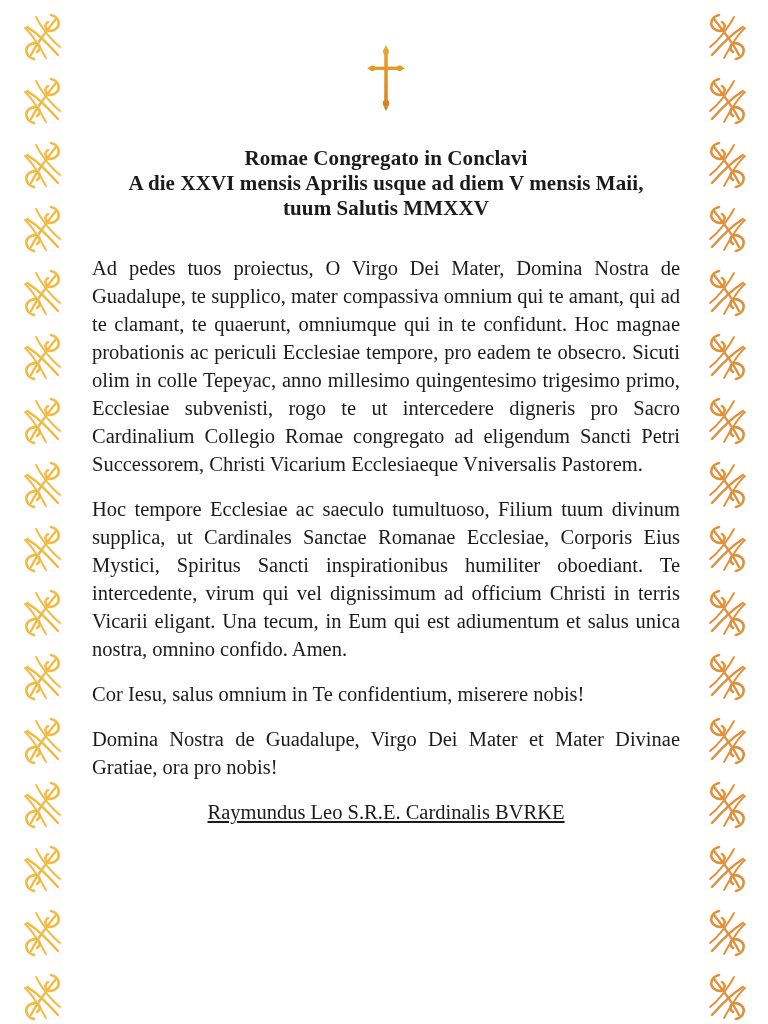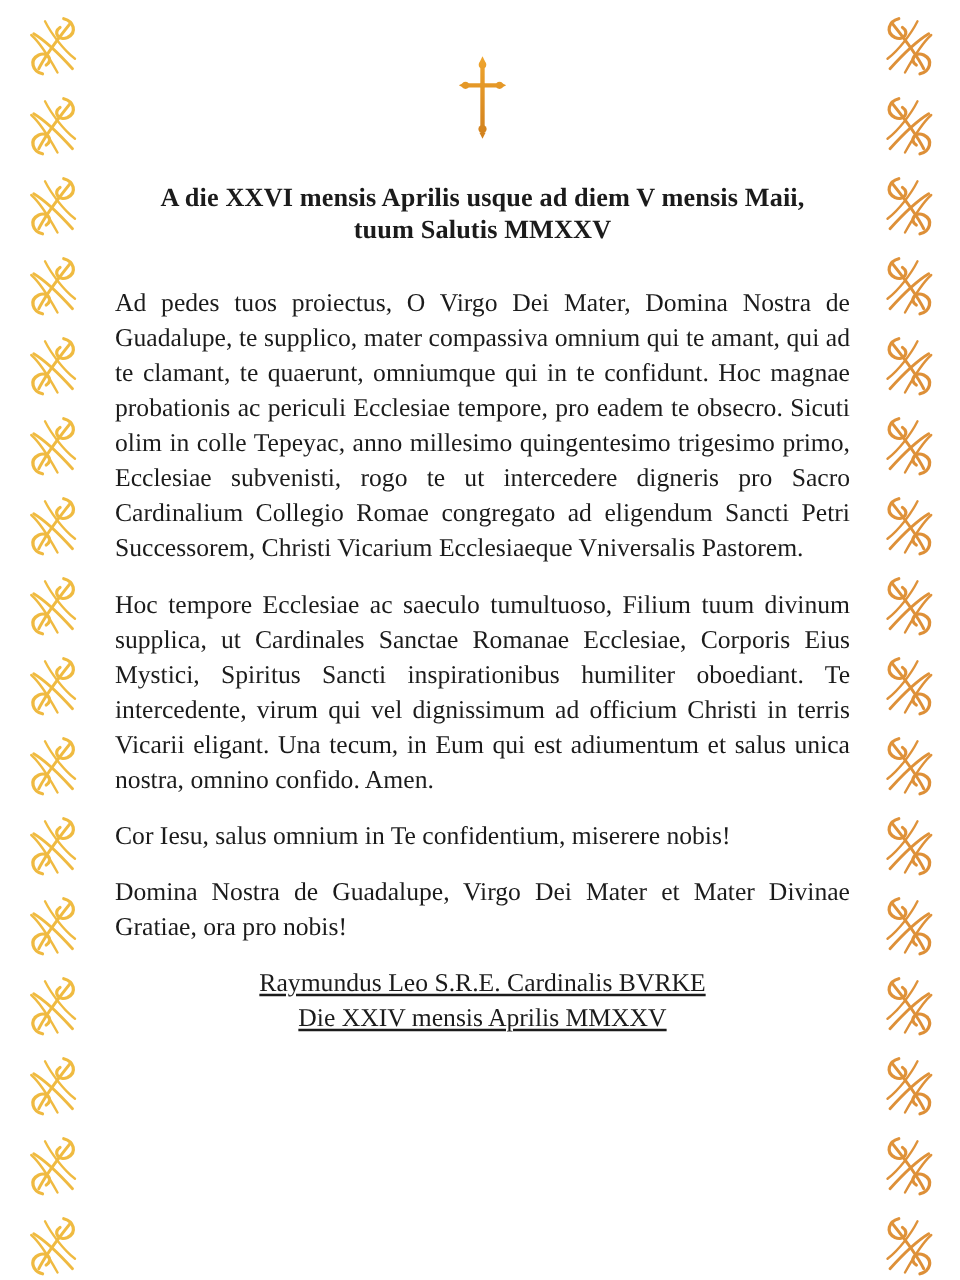--- a/index.html
+++ b/index.html
@@ -127,30 +127,30 @@
           <path d="M20 1 L22.4 6 L17.6 6 Z" stroke="none"></path>
           <path d="M0.5 25 L5 22.7 L5 27.3 Z" stroke="none"></path>
           <path d="M39.5 25 L35 22.7 L35 27.3 Z" stroke="none"></path>
           <path d="M20 69 L17.5 64 L22.5 64 Z" stroke="none"></path>
           <path d="M17 25 L20 21.5 L23 25 L20 28.5 Z" stroke="none"></path>
         </g>
       </svg>
     </div>
 
     <div class="title-block">
+      <div>Romae Congregato in Conclavi</div>
       <div>A die XXVI mensis Aprilis usque ad diem V mensis Maii,</div>
       <div>tuum Salutis MMXXV</div>
     </div>
 
     <div class="body-text">
       <p>Ad pedes tuos proiectus, O Virgo Dei Mater, Domina Nostra de Guadalupe, te supplico, mater compassiva omnium qui te amant, qui ad te clamant, te quaerunt, omniumque qui in te confidunt. Hoc magnae probationis ac periculi Ecclesiae tempore, pro eadem te obsecro. Sicuti olim in colle Tepeyac, anno millesimo quingentesimo trigesimo primo, Ecclesiae subvenisti, rogo te ut intercedere digneris pro Sacro Cardinalium Collegio Romae congregato ad eligendum Sancti Petri Successorem, Christi Vicarium Ecclesiaeque Vniversalis Pastorem.</p>
       <p>Hoc tempore Ecclesiae ac saeculo tumultuoso, Filium tuum divinum supplica, ut Cardinales Sanctae Romanae Ecclesiae, Corporis Eius Mystici, Spiritus Sancti inspirationibus humiliter oboediant. Te intercedente, virum qui vel dignissimum ad officium Christi in terris Vicarii eligant.  Una tecum, in Eum qui est adiumentum et salus unica nostra, omnino confido. Amen.</p>
       <p>Cor Iesu, salus omnium in Te confidentium, miserere nobis!</p>
       <p>Domina Nostra de Guadalupe, Virgo Dei Mater et Mater Divinae Gratiae, ora pro nobis!</p>
     </div>
 
     <div class="signature">
       <div>Raymundus Leo S.R.E. Cardinalis BVRKE</div>
-      <div>Die XXIV mensis Aprilis MMXXV</div>
     </div>
 
   </div>
 </div>
 
 </body></html>

